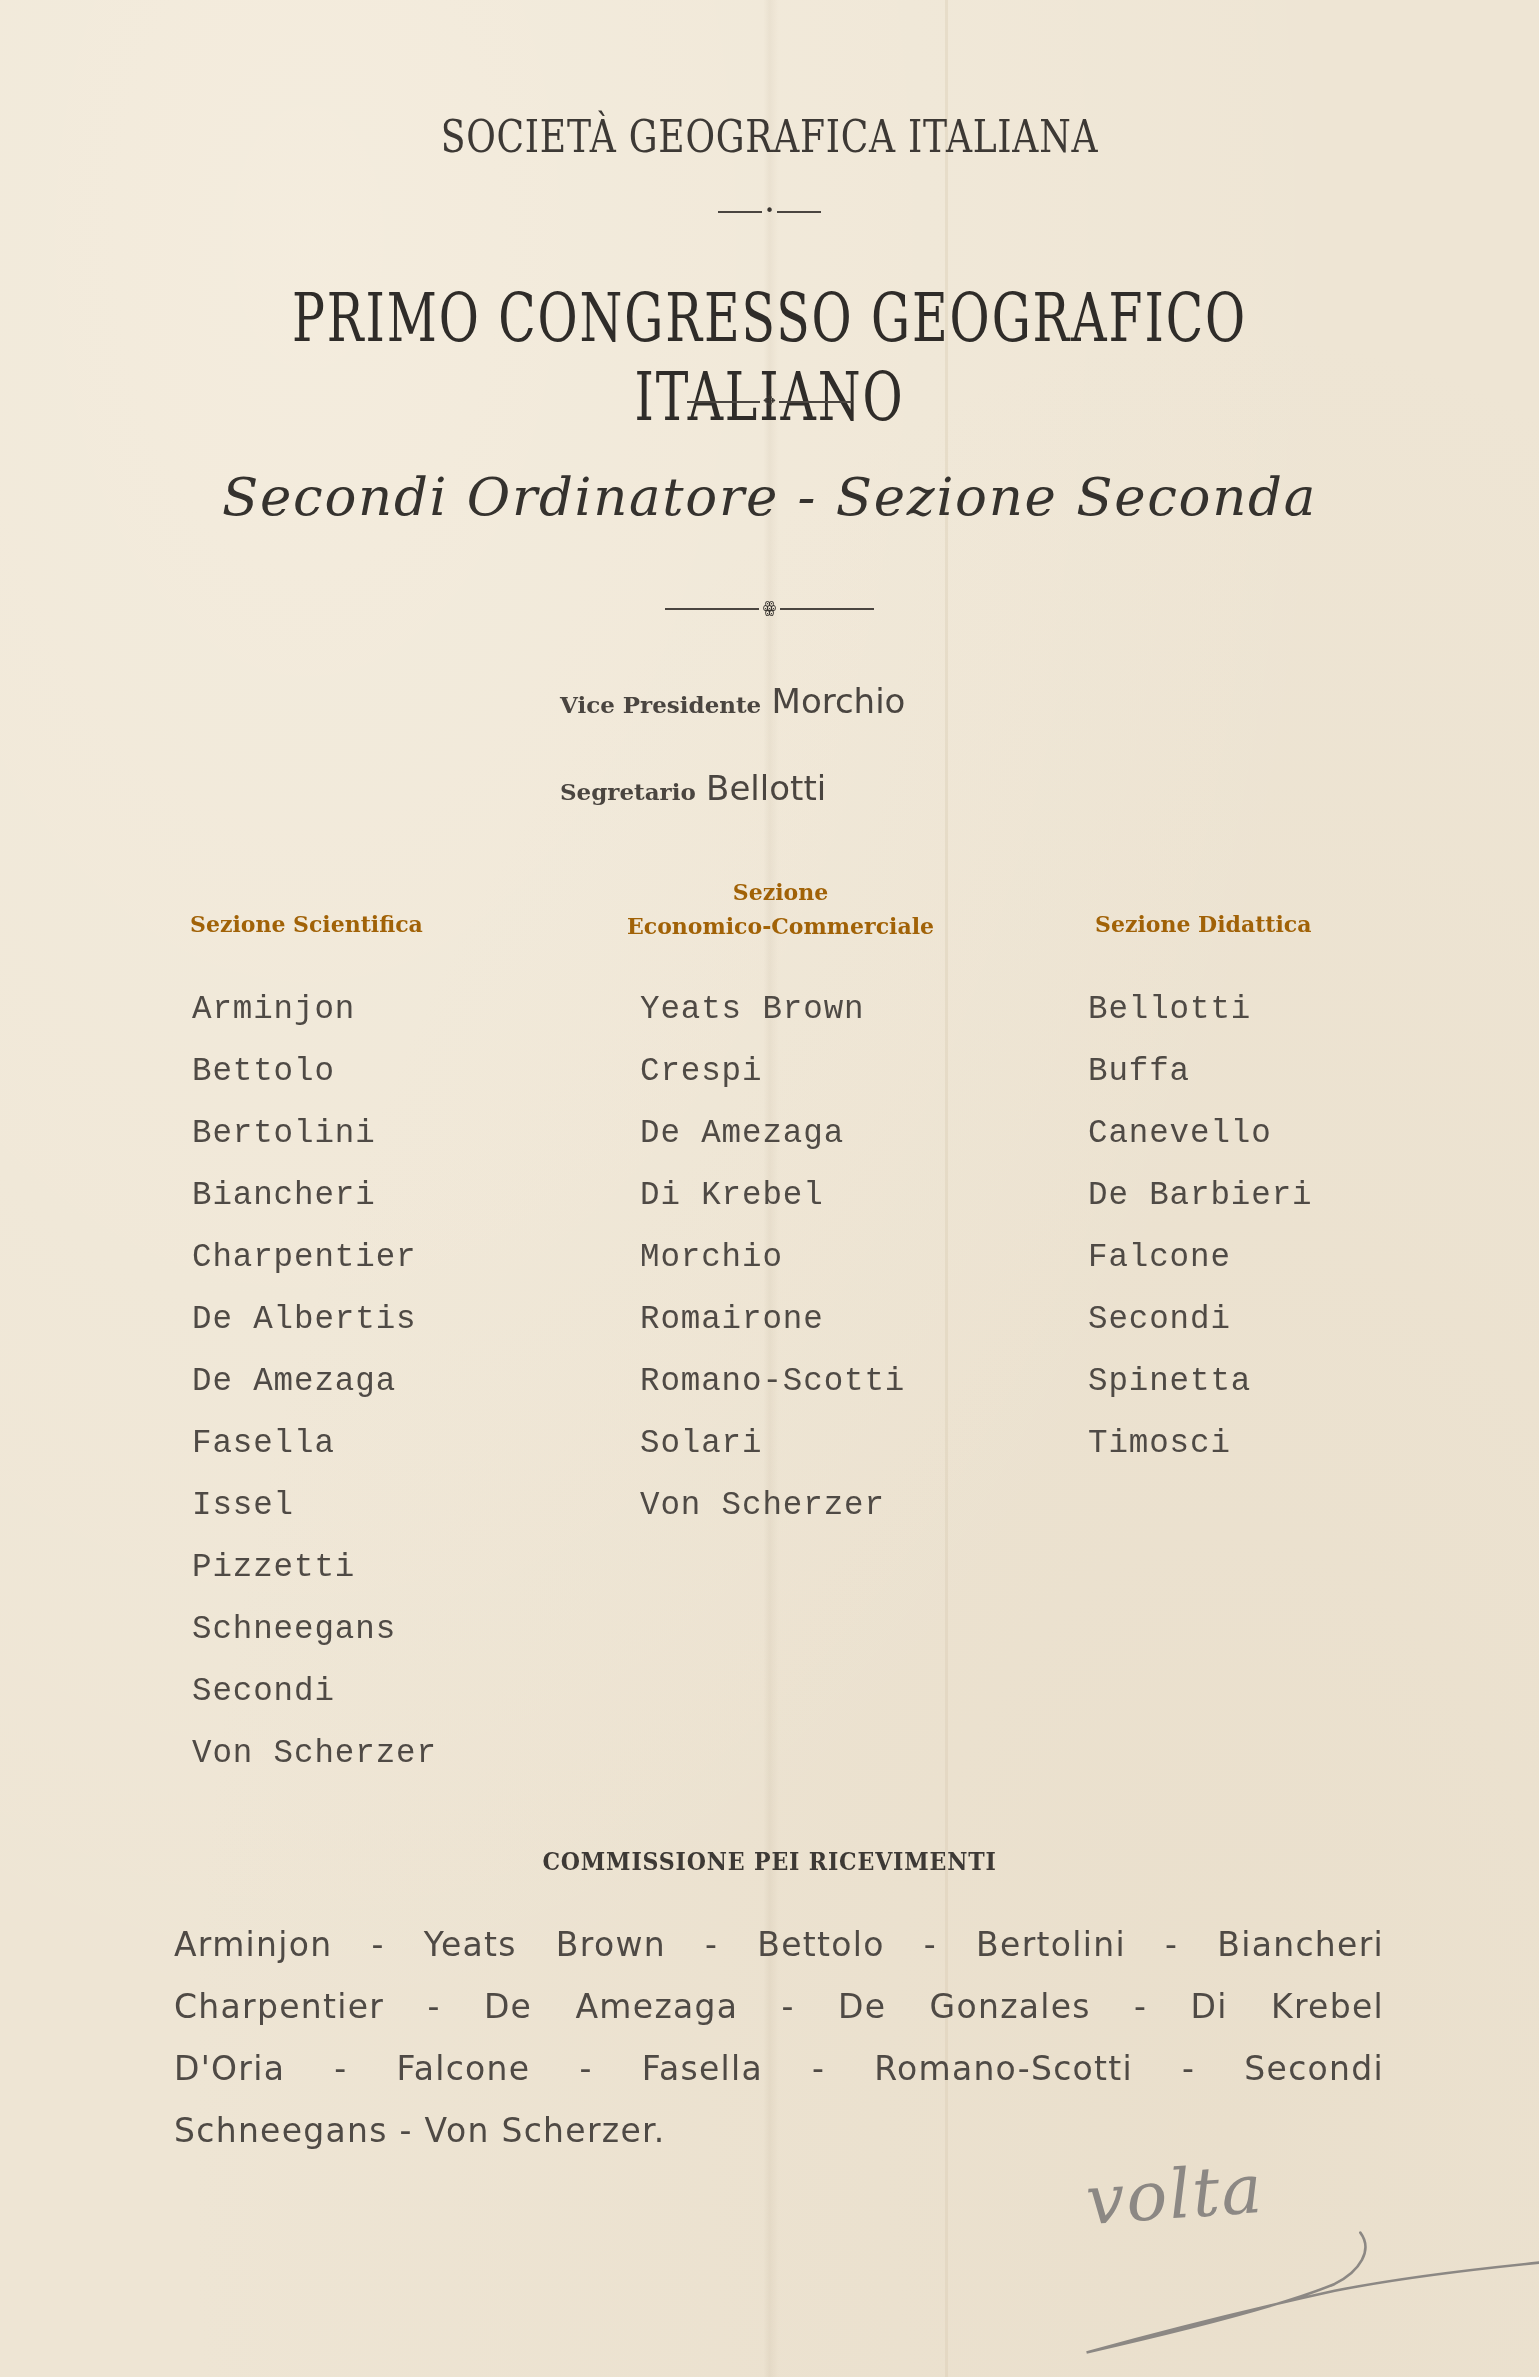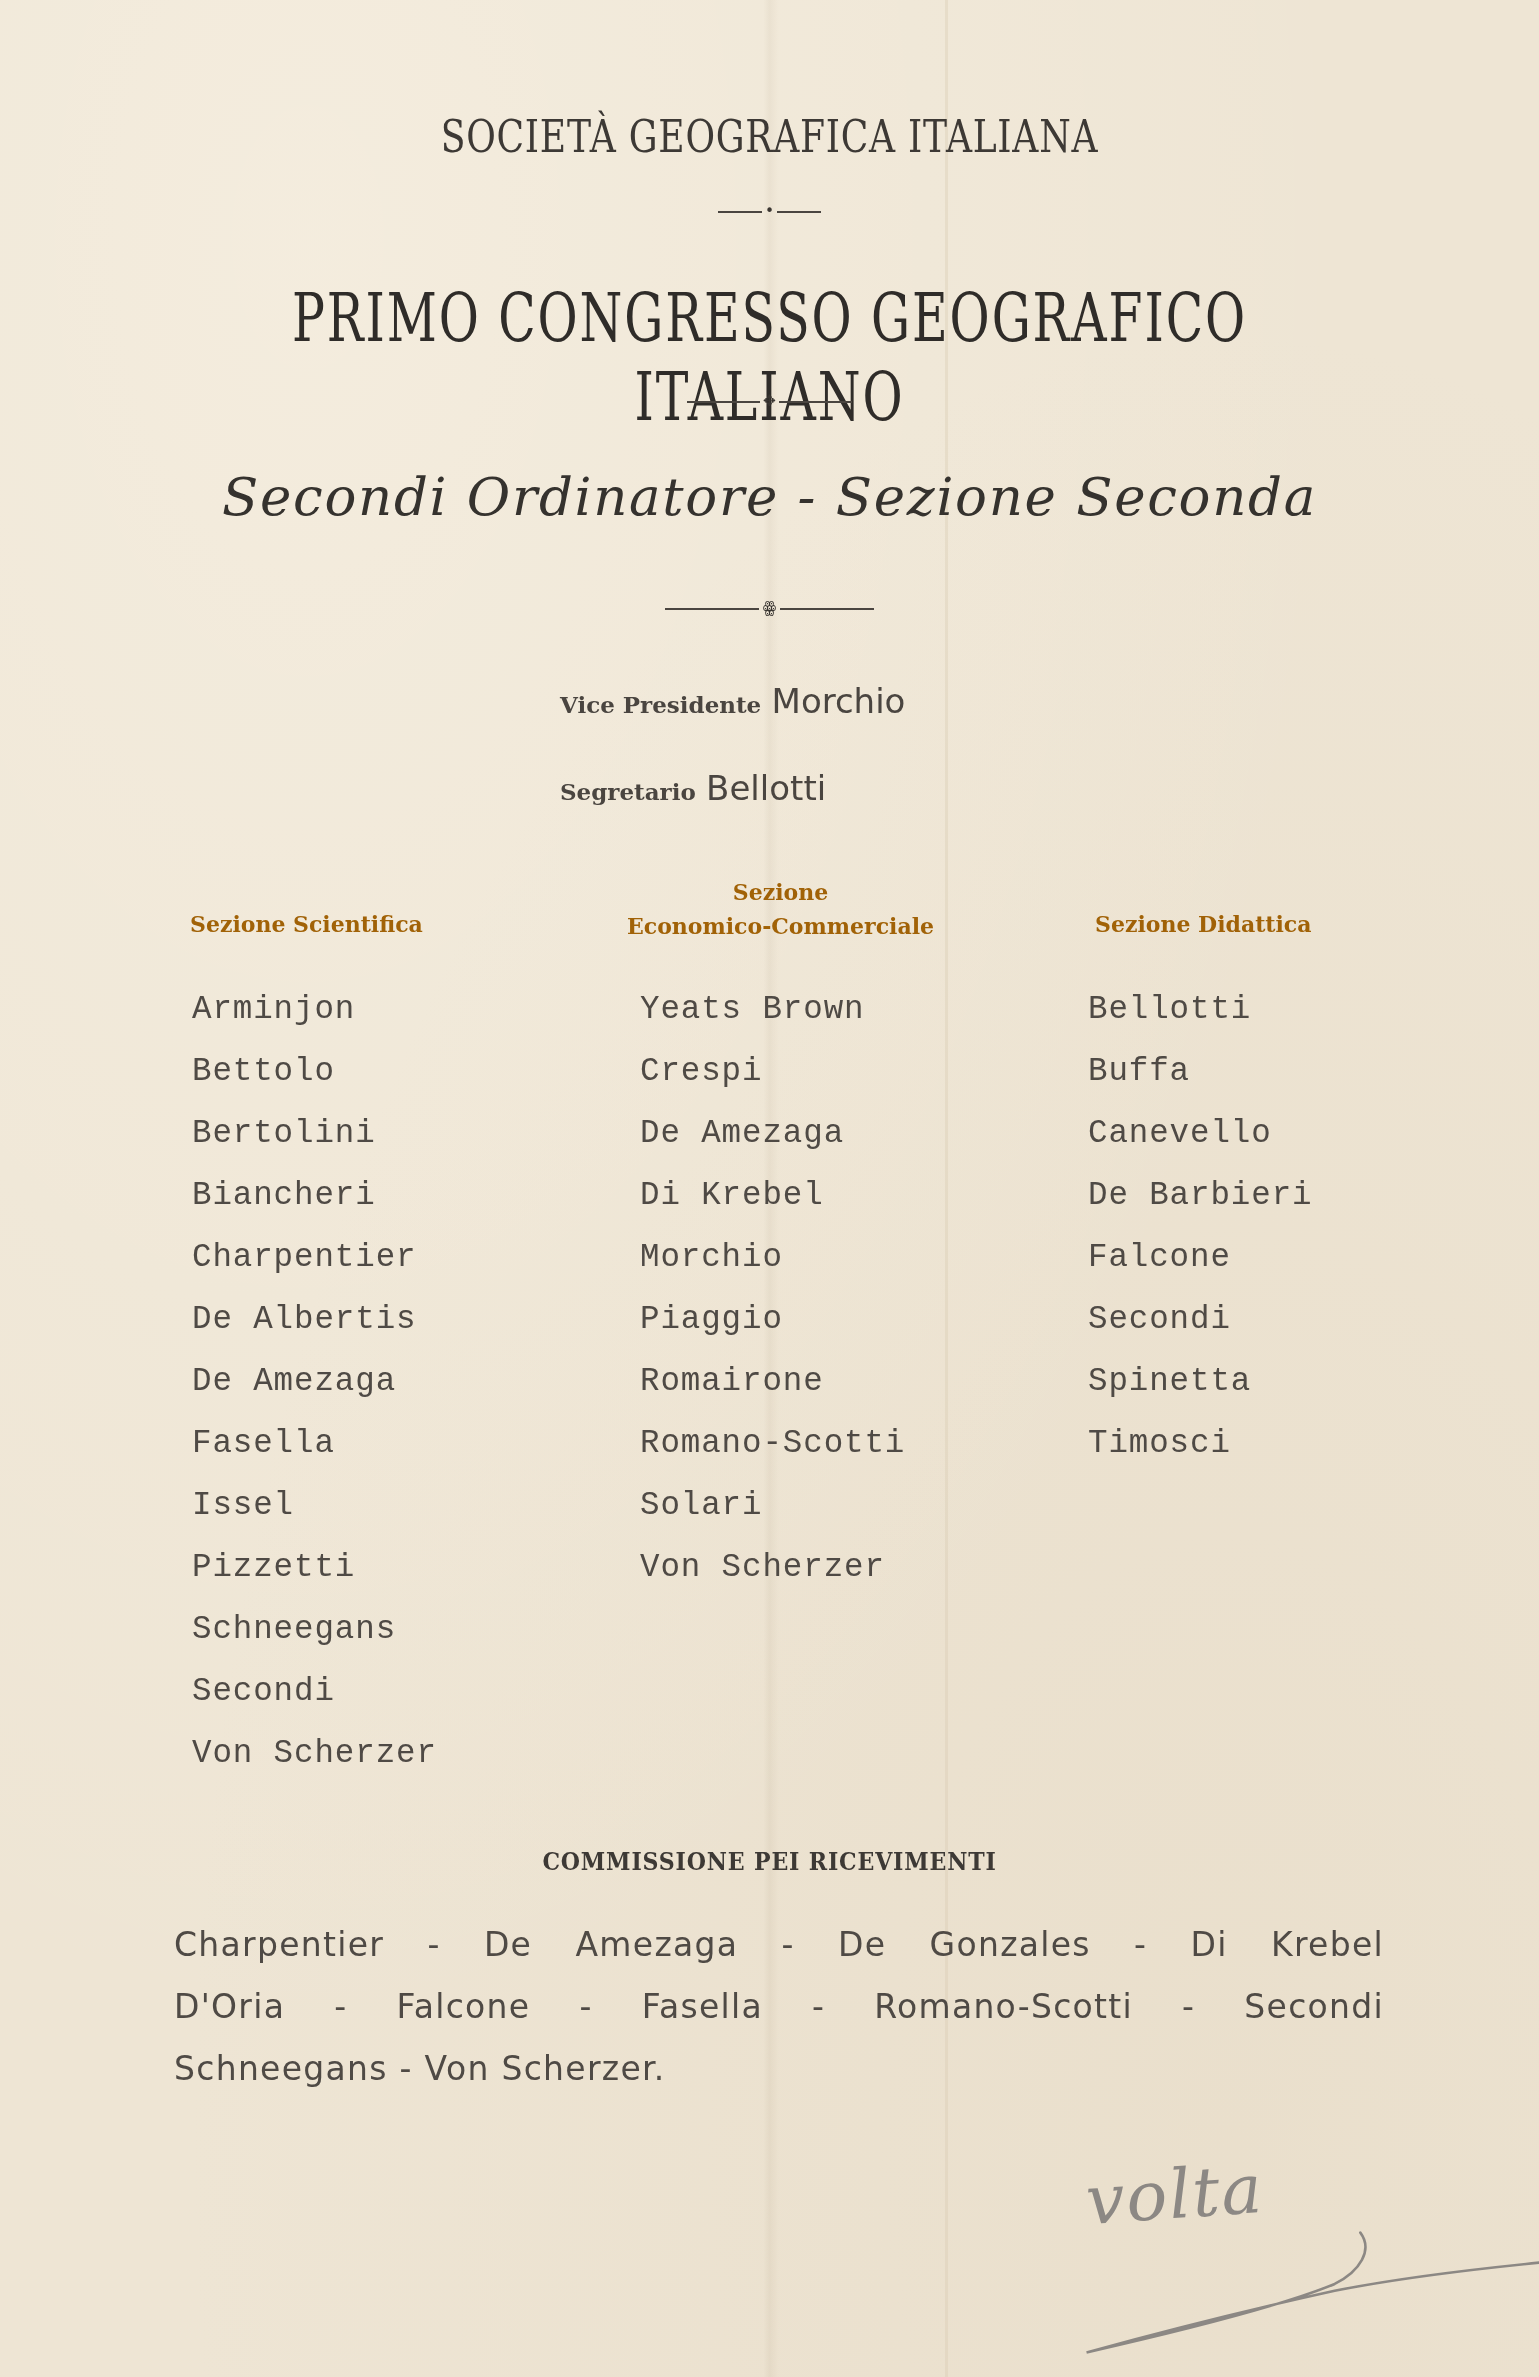--- a/index.html
+++ b/index.html
@@ -228,41 +228,41 @@
   <li>Secondi</li>
   <li>Von Scherzer</li>
 </ul>
 
 <ul class="col-list" style="left:640px; top:979px;">
   <li>Yeats Brown</li>
   <li>Crespi</li>
   <li>De Amezaga</li>
   <li>Di Krebel</li>
   <li>Morchio</li>
-  <li>Piaggio</li>
   <li>Romairone</li>
   <li>Romano-Scotti</li>
   <li>Solari</li>
   <li>Von Scherzer</li>
 </ul>
 
 <ul class="col-list" style="left:1088px; top:979px;">
   <li>Bellotti</li>
   <li>Buffa</li>
   <li>Canevello</li>
   <li>De Barbieri</li>
   <li>Falcone</li>
   <li>Secondi</li>
   <li>Spinetta</li>
   <li>Timosci</li>
 </ul>
 
 <div class="center commission-title">COMMISSIONE PEI RICEVIMENTI</div>
 
 <div class="commission-text">
+  <div class="commission-line">Arminjon - Yeats Brown - Bettolo - Bertolini - Biancheri</div>
   <div class="commission-line">Charpentier - De Amezaga - De Gonzales - Di Krebel</div>
   <div class="commission-line">D'Oria - Falcone - Fasella - Romano-Scotti - Secondi</div>
   <div class="commission-line last">Schneegans - Von Scherzer.</div>
 </div>
 
 <div class="handwriting">volta</div>
 <svg class="pencil-stroke" width="462" height="137" viewBox="0 0 540 160">
   <path d="M330 10 C 345 30, 330 55, 300 70 C 240 95, 120 125, 10 150 C 90 128, 200 100, 300 78 C 380 62, 470 52, 540 45" fill="none" stroke="#8c8884" stroke-width="3" stroke-linecap="round"></path>
 </svg>
 

